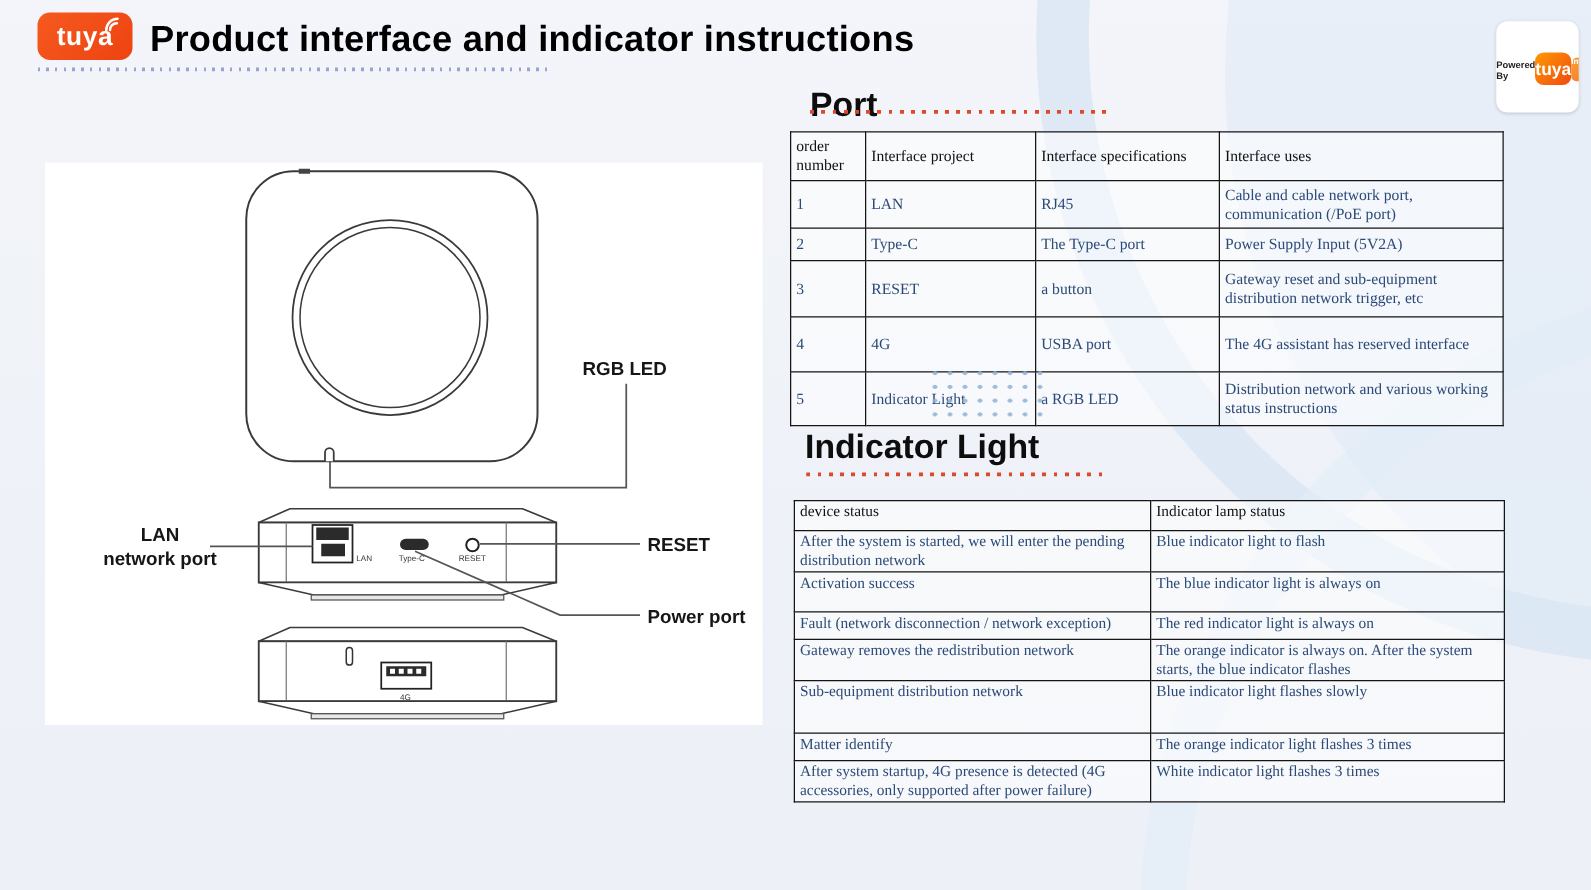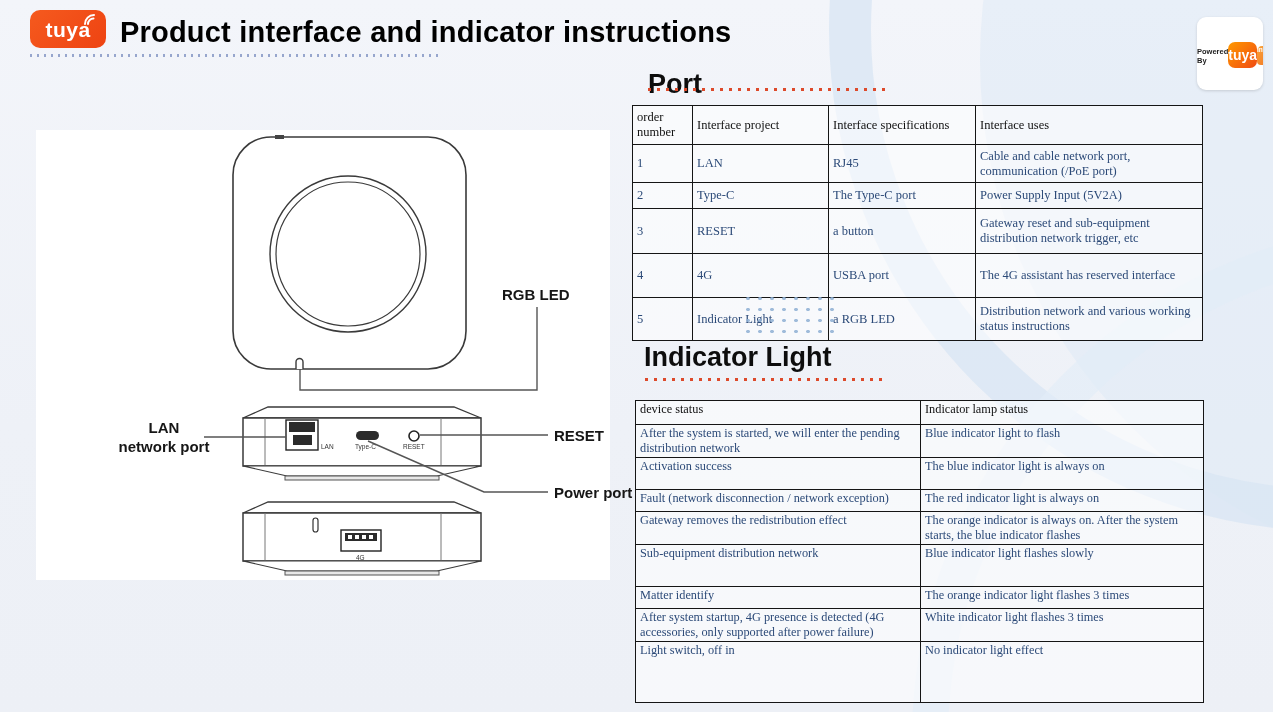--- a/index.html
+++ b/index.html
@@ -42,21 +42,21 @@
     color:#fff; font-weight:bold; font-size:14px;
     display:flex; align-items:center; justify-content:center;
   }
   .badge .band {
     margin-top:4px; width:58px; flex:1; border-radius:5px 5px 4px 4px;
     background:linear-gradient(135deg,#f9a33a,#ef5a16);
     color:#fff; font-size:6.5px; font-weight:bold; line-height:1.25;
     display:flex; flex-direction:column; align-items:center; justify-content:center; padding-bottom:2px;
   }
   
-  .diagram-panel { position:absolute; left:36px; top:130px; width:574px; height:450px; background:#fff; z-index:1;padding-left:36px; }
+  .diagram-panel { position:absolute; left:36px; top:130px; width:574px; height:450px; background:#fff; z-index:1; }
   .diagram-panel svg { display:block; }
   
   .section-title { position:absolute; z-index:3; font-size:27px; font-weight:bold; color:#0d0d0d; }
   .port-title { left:648px; top:53px;margin-top:16px; }
   .ind-title { left:644px; top:342px; }
   .dots-red {
     position:absolute; height:3px; z-index:3;
     background-image:repeating-linear-gradient(90deg,#dd4a2b 0 3px,transparent 3px 9px);
   }
   .dots-red.port { left:648px; top:88px; width:243px; }
@@ -251,33 +251,29 @@
       </tr>
       <tr>
         <td>Activation success</td>
         <td>The blue indicator light is always on</td>
       </tr>
       <tr>
         <td>Fault (network disconnection / network exception)</td>
         <td>The red indicator light is always on</td>
       </tr>
       <tr>
-        <td>Gateway removes the redistribution effect</td>
+        <td>Gateway removes the redistribution network</td>
         <td>The orange indicator is always on. After the system starts, the blue indicator flashes</td>
       </tr>
       <tr>
         <td>Sub-equipment distribution network</td>
         <td>Blue indicator light flashes slowly</td>
       </tr>
       <tr>
         <td>Matter identify</td>
         <td>The orange indicator light flashes 3 times</td>
       </tr>
       <tr>
         <td>After system startup, 4G presence is detected (4G accessories, only supported after power failure)</td>
         <td>White indicator light flashes 3 times</td>
       </tr>
-      <tr>
-        <td>Light switch, off in</td>
-        <td>No indicator light effect</td>
-      </tr>
     </tbody>
   </table>
 
 </body></html>

